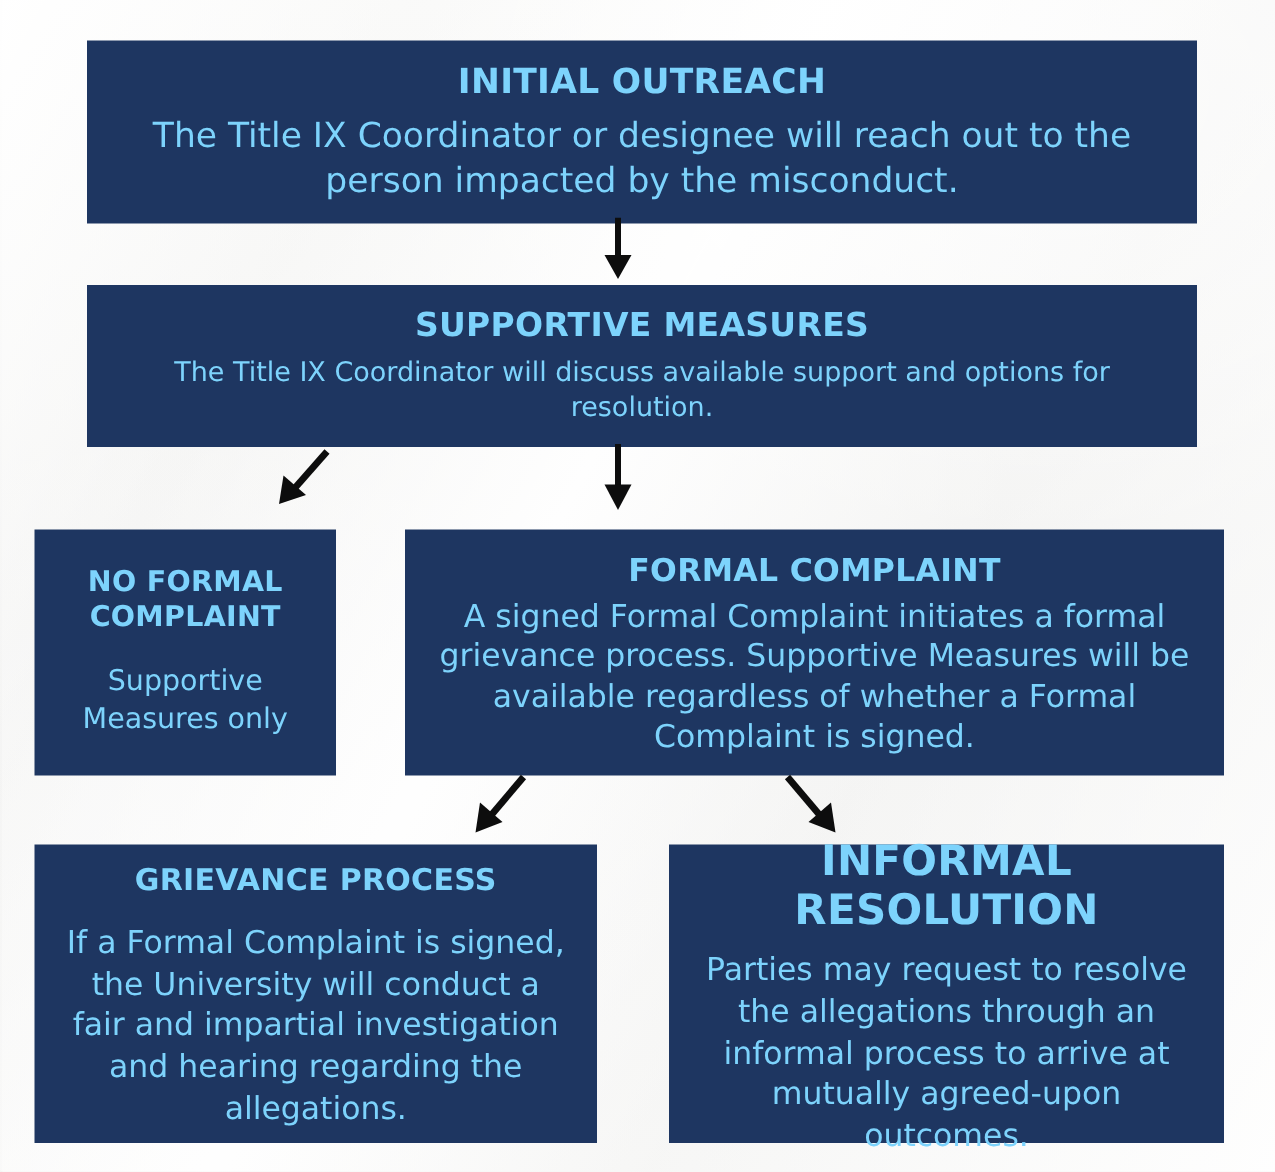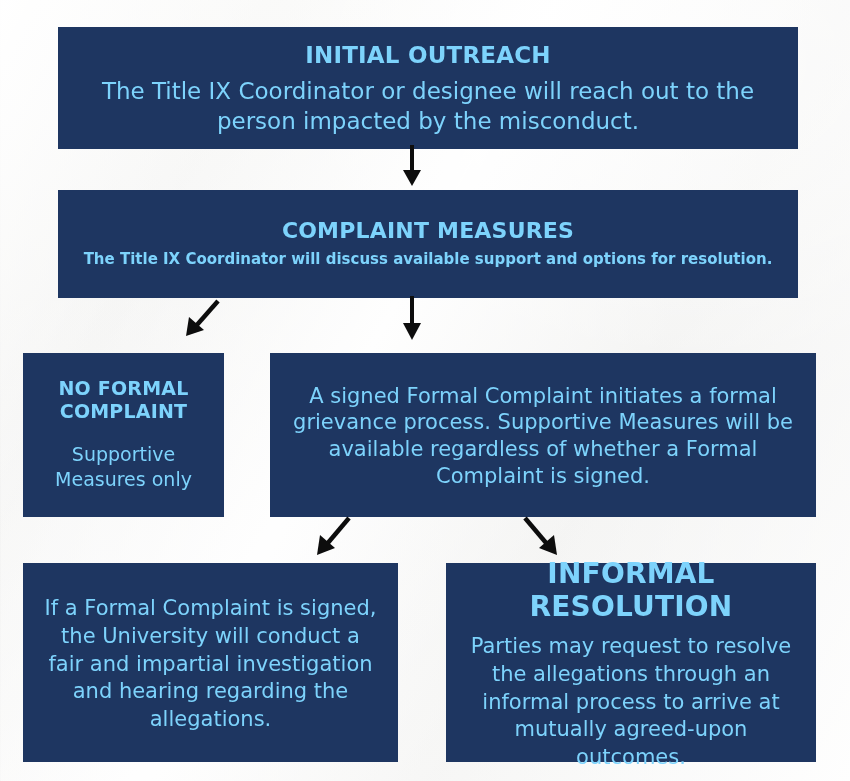--- a/index.html
+++ b/index.html
@@ -69,21 +69,21 @@
 
   
   #node-supportive-measures {
     left: 58px;
     top: 190px;
     width: 740px;
     height: 108px;
     padding-top: 6px;
   }
   #node-supportive-measures .node-title { font-size: 22px; margin-bottom: 6px; }
-  #node-supportive-measures .node-body  { font-size: 15px; line-height: 1.3; max-width: 700px; font-weight: bold; }
+  #node-supportive-measures .node-body  { font-size: 18px; line-height: 1.3; max-width: 700px; }
 
   
   #node-no-formal-complaint {
     left: 23px;
     top: 353px;
     width: 201px;
     height: 164px;
     font-family: "DejaVu Sans", sans-serif;
     padding: 8px 2px;
     text-align: center;
@@ -144,54 +144,56 @@
     <div class="node-title">INITIAL OUTREACH</div>
     <div class="node-body">The Title IX Coordinator or designee will reach out to the person impacted by the misconduct.</div>
   </div>
 
   <svg class="arrow" id="arrow-outreach-to-support" width="60" height="45" viewBox="0 0 60 45">
     <line x1="30" y1="0" x2="30" y2="28" stroke="#0d0d0d" stroke-width="4"></line>
     <polygon points="30,41 21,25 39,25" fill="#0d0d0d"></polygon>
   </svg>
 
   <div class="node" id="node-supportive-measures">
-    <div class="node-title">COMPLAINT MEASURES</div>
+    <div class="node-title">SUPPORTIVE MEASURES</div>
     <div class="node-body">The Title IX Coordinator will discuss available support and options for resolution.</div>
   </div>
 
   <svg class="arrow" id="arrow-support-to-noformal" width="60" height="45" viewBox="0 0 60 45">
     <line x1="46" y1="5" x2="24" y2="30" stroke="#0d0d0d" stroke-width="4.5"></line>
     <polygon points="14,40 17,21 32,34" fill="#0d0d0d"></polygon>
   </svg>
 
   <svg class="arrow" id="arrow-support-to-formal" width="60" height="48" viewBox="0 0 60 48">
     <line x1="30" y1="0" x2="30" y2="30" stroke="#0d0d0d" stroke-width="4"></line>
     <polygon points="30,44 21,27 39,27" fill="#0d0d0d"></polygon>
   </svg>
 
   <div class="node" id="node-no-formal-complaint">
     <div class="node-title">NO FORMAL COMPLAINT</div>
     <div class="node-body">Supportive Measures only</div>
   </div>
 
   <div class="node" id="node-formal-complaint">
+    <div class="node-title">FORMAL COMPLAINT</div>
     <div class="node-body">A signed Formal Complaint initiates a formal grievance process. Supportive Measures will be available regardless of whether a Formal Complaint is signed.</div>
   </div>
 
   <svg class="arrow" id="arrow-formal-to-grievance" width="58" height="46" viewBox="0 0 58 46">
     <line x1="44" y1="3" x2="22" y2="29" stroke="#0d0d0d" stroke-width="4.5"></line>
     <polygon points="12,40 15,20 30,33" fill="#0d0d0d"></polygon>
   </svg>
 
   <svg class="arrow" id="arrow-formal-to-informal" width="58" height="46" viewBox="0 0 58 46">
     <line x1="10" y1="3" x2="32" y2="29" stroke="#0d0d0d" stroke-width="4.5"></line>
     <polygon points="42,40 39,20 24,33" fill="#0d0d0d"></polygon>
   </svg>
 
   <div class="node" id="node-grievance-process">
+    <div class="node-title">GRIEVANCE PROCESS</div>
     <div class="node-body">If a Formal Complaint is signed, the University will conduct a fair and impartial investigation and hearing regarding the allegations.</div>
   </div>
 
   <div class="node" id="node-informal-resolution">
     <div class="node-title">INFORMAL RESOLUTION</div>
     <div class="node-body">Parties may request to resolve the allegations through an informal process to arrive at mutually agreed-upon outcomes.</div>
   </div>
 
 </div>
 

